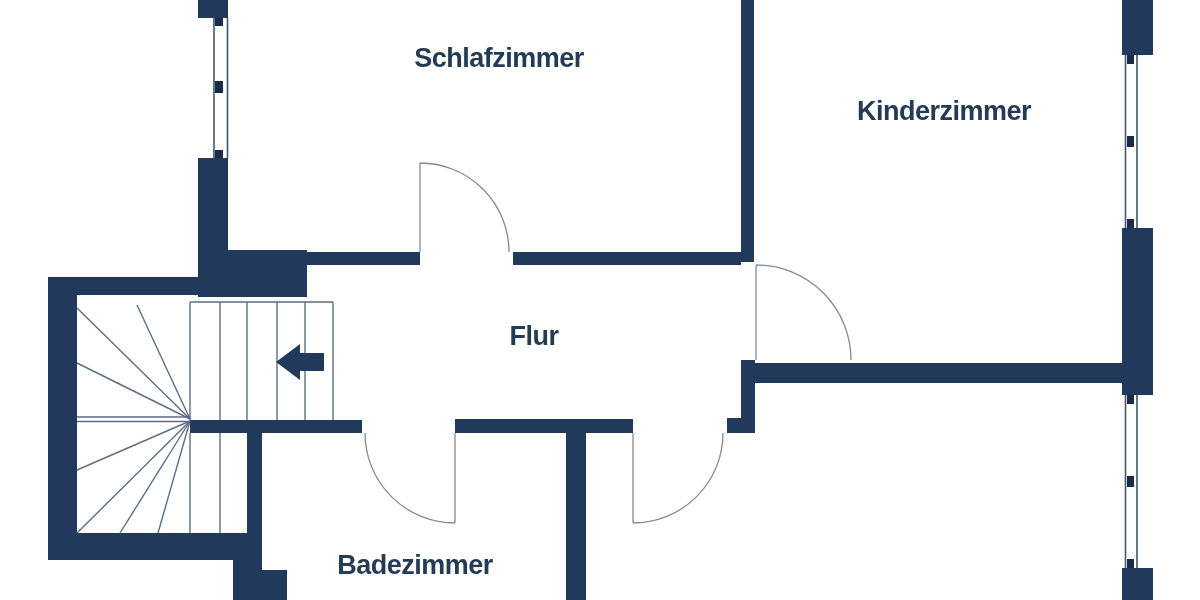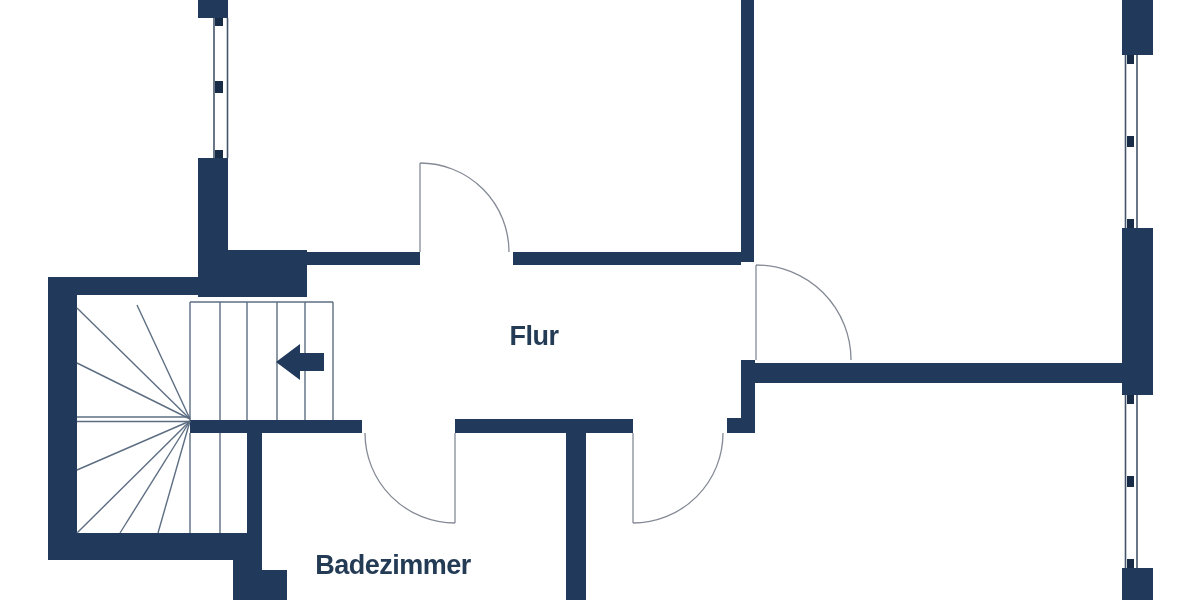--- a/index.html
+++ b/index.html
@@ -17,21 +17,21 @@
     transform:translate(-50%,-50%);
     font-size:27px;
     font-weight:700;
     letter-spacing:-0.5px;
     color:#243b55;
     white-space:nowrap;
   }
   .lbl-schlafzimmer{left:499px;top:58px;}
   .lbl-kinderzimmer{left:944px;top:111px;}
   .lbl-flur{left:534px;top:336px;}
-  .lbl-badezimmer{left:393px;top:565px;}
+  .lbl-badezimmer{left:415px;top:565px;}
   .lbl-zimmer{left:865px;top:540px;}
 </style>
 </head>
 <body>
 
 <div id="plan-stage">
 
   <svg id="plan-svg" width="1200" height="600" viewBox="0 0 1200 600">
 
     <g fill="#21395b" stroke="none">
@@ -141,15 +141,17 @@
         <path d="M 365,433 A 90,90 0 0 0 455,523"></path>
       </g>
 
       <g>
         <line x1="633" y1="433" x2="633" y2="523"></line>
         <path d="M 633,523 A 90,90 0 0 0 723,433"></path>
       </g>
     </g>
   </svg>
 
+  <div class="room-label lbl-schlafzimmer">Schlafzimmer</div>
+  <div class="room-label lbl-kinderzimmer">Kinderzimmer</div>
   <div class="room-label lbl-flur">Flur</div>
   <div class="room-label lbl-badezimmer">Badezimmer</div>
 </div>
 
 </body></html>

